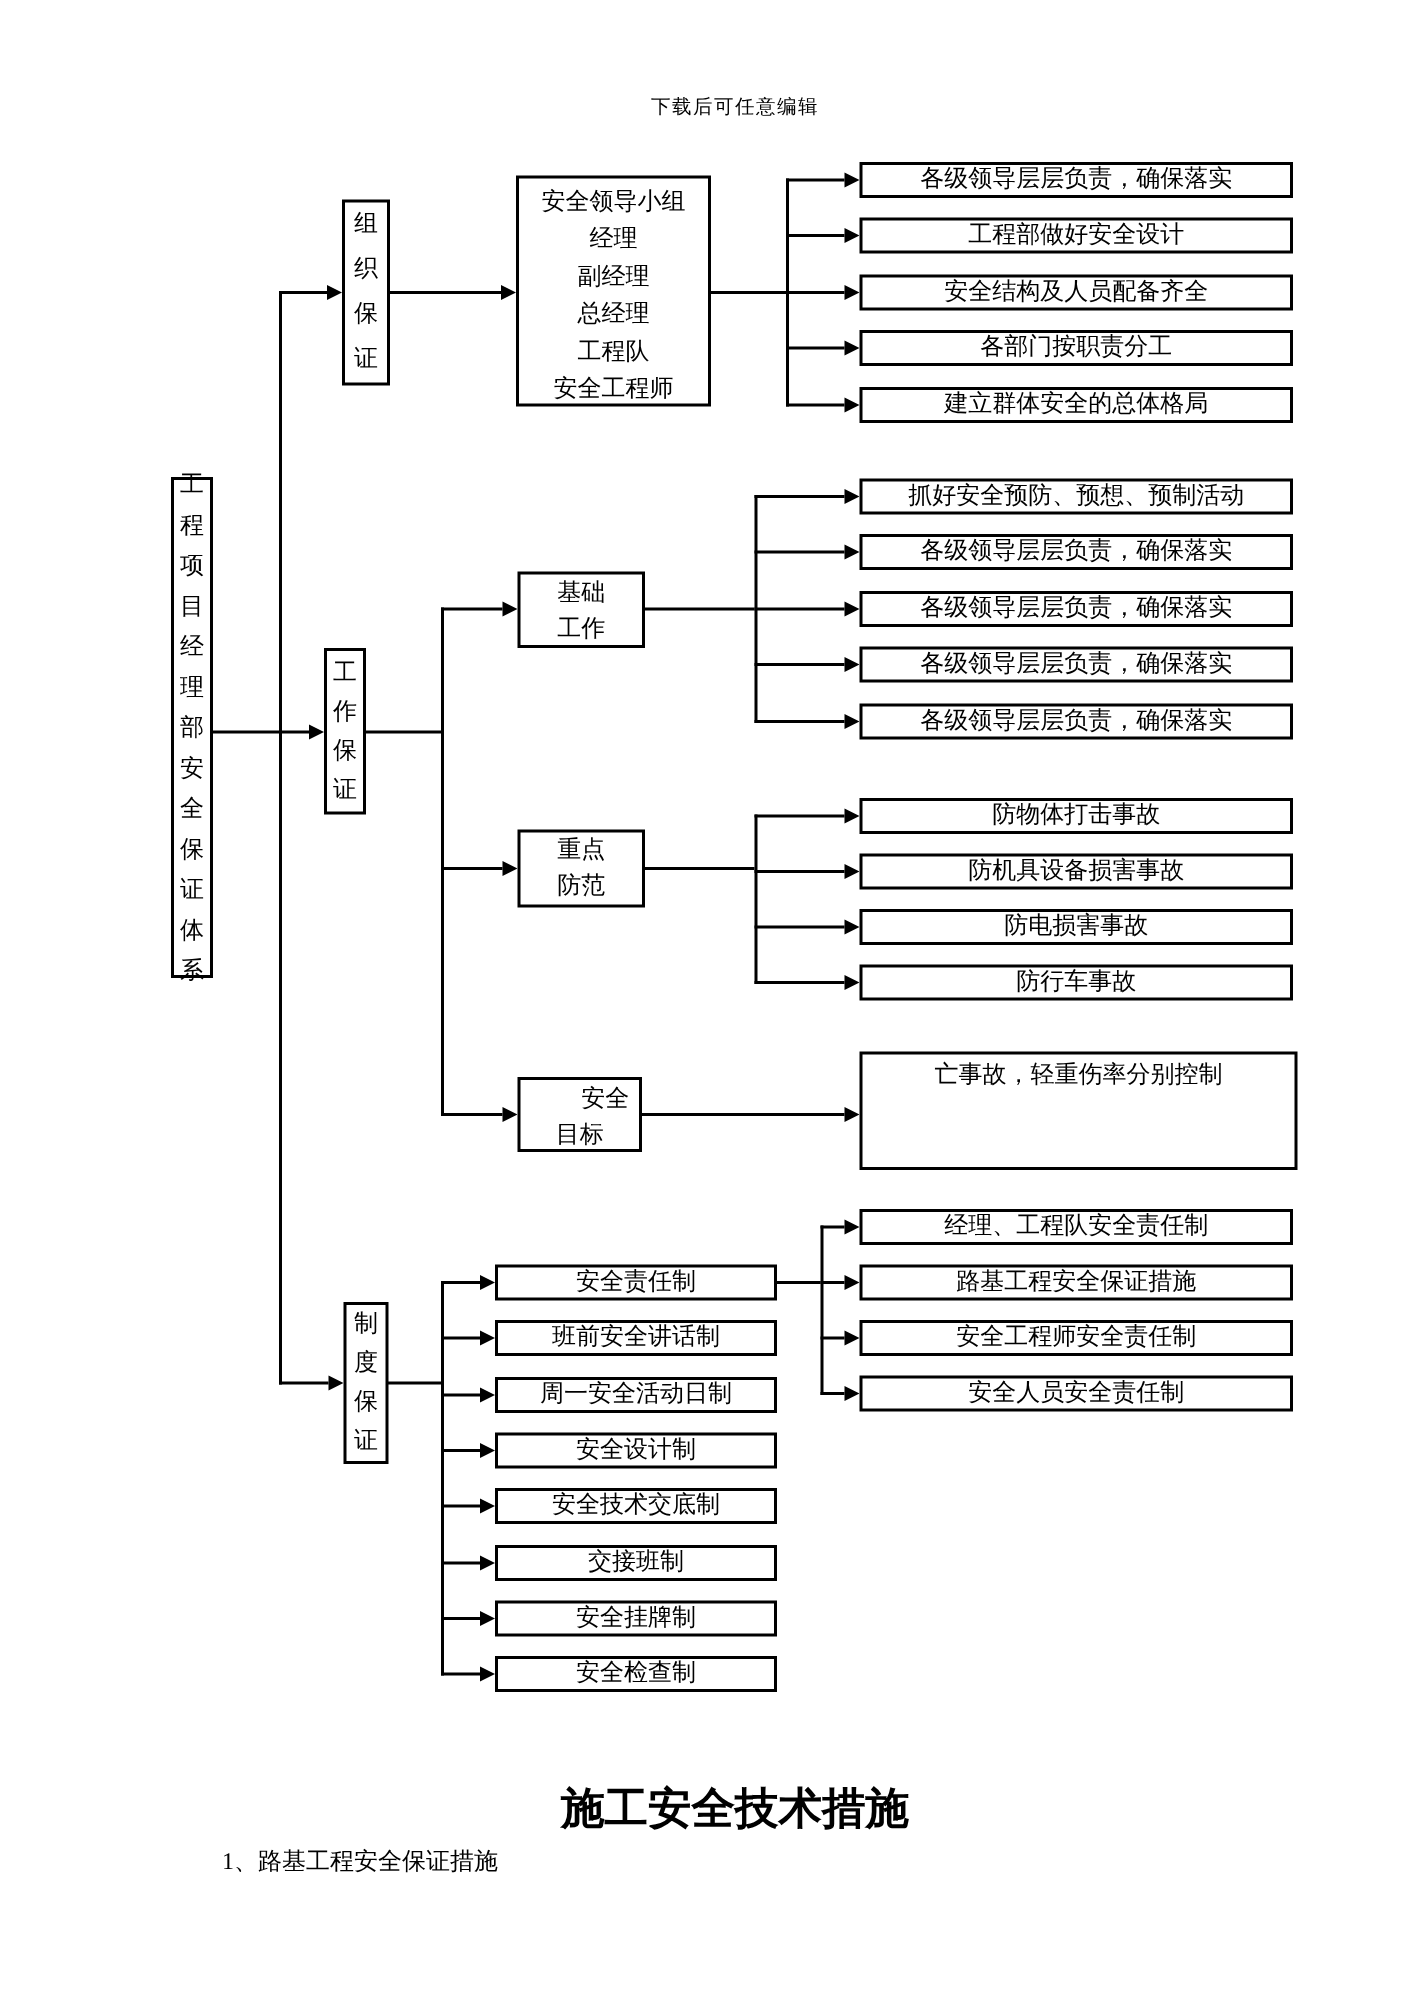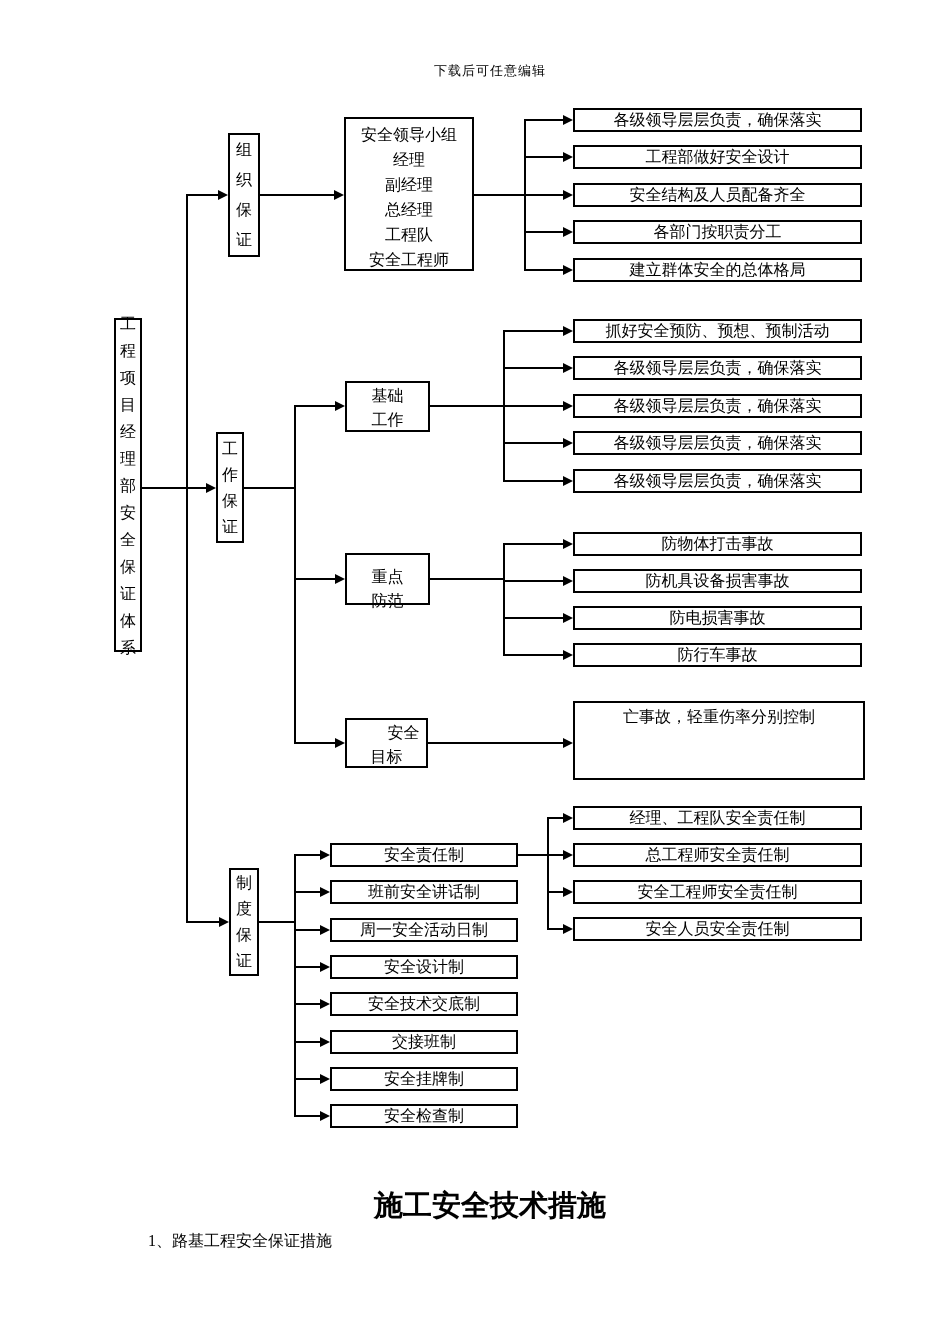--- a/index.html
+++ b/index.html
@@ -106,21 +106,21 @@
     <div class="arr" style="left:563px;top:438px;"></div>
     <div class="hline" style="left:503px;top:480px;width:60px;"></div>
     <div class="arr" style="left:563px;top:476px;"></div>
 
     <div class="box item" style="left:573px;top:319px;width:289px;height:24px;">抓好安全预防、预想、预制活动</div>
     <div class="box item" style="left:573px;top:356px;width:289px;height:24px;">各级领导层层负责，确保落实</div>
     <div class="box item" style="left:573px;top:394px;width:289px;height:24px;">各级领导层层负责，确保落实</div>
     <div class="box item" style="left:573px;top:431px;width:289px;height:24px;">各级领导层层负责，确保落实</div>
     <div class="box item" style="left:573px;top:469px;width:289px;height:24px;">各级领导层层负责，确保落实</div>
 
-    <div class="box mbox" style="left:345px;top:553px;width:85px;height:52px;padding-top:10px;">
+    <div class="box mbox" style="left:345px;top:553px;width:85px;height:52px;padding-top:0;">
       <div style="line-height:24px;">重点</div>
       <div style="line-height:24px;">防范</div>
     </div>
     <div class="hline" style="left:430px;top:578px;width:73px;"></div>
     <div class="vline" style="left:503px;top:543px;height:113px;"></div>
     <div class="hline" style="left:503px;top:543px;width:60px;"></div>
     <div class="arr" style="left:563px;top:539px;"></div>
     <div class="hline" style="left:503px;top:580px;width:60px;"></div>
     <div class="arr" style="left:563px;top:576px;"></div>
     <div class="hline" style="left:503px;top:617px;width:60px;"></div>
@@ -179,21 +179,21 @@
     <div class="hline" style="left:547px;top:817px;width:16px;"></div>
     <div class="arr" style="left:563px;top:813px;"></div>
     <div class="hline" style="left:547px;top:854px;width:16px;"></div>
     <div class="arr" style="left:563px;top:850px;"></div>
     <div class="hline" style="left:547px;top:891px;width:16px;"></div>
     <div class="arr" style="left:563px;top:887px;"></div>
     <div class="hline" style="left:547px;top:928px;width:16px;"></div>
     <div class="arr" style="left:563px;top:924px;"></div>
 
     <div class="box item" style="left:573px;top:806px;width:289px;height:24px;">经理、工程队安全责任制</div>
-    <div class="box item" style="left:573px;top:843px;width:289px;height:24px;">总工程师安全责任制</div>
+    <div class="box item" style="left:573px;top:843px;width:289px;height:24px;">路基工程安全保证措施</div>
     <div class="box item" style="left:573px;top:880px;width:289px;height:24px;">安全工程师安全责任制</div>
     <div class="box item" style="left:573px;top:917px;width:289px;height:24px;">安全人员安全责任制</div>
 
   </div>
 
   <h1 class="title">施工安全技术措施</h1>
   <div class="listitem">1、路基工程安全保证措施</div>
 
 </div>
 

